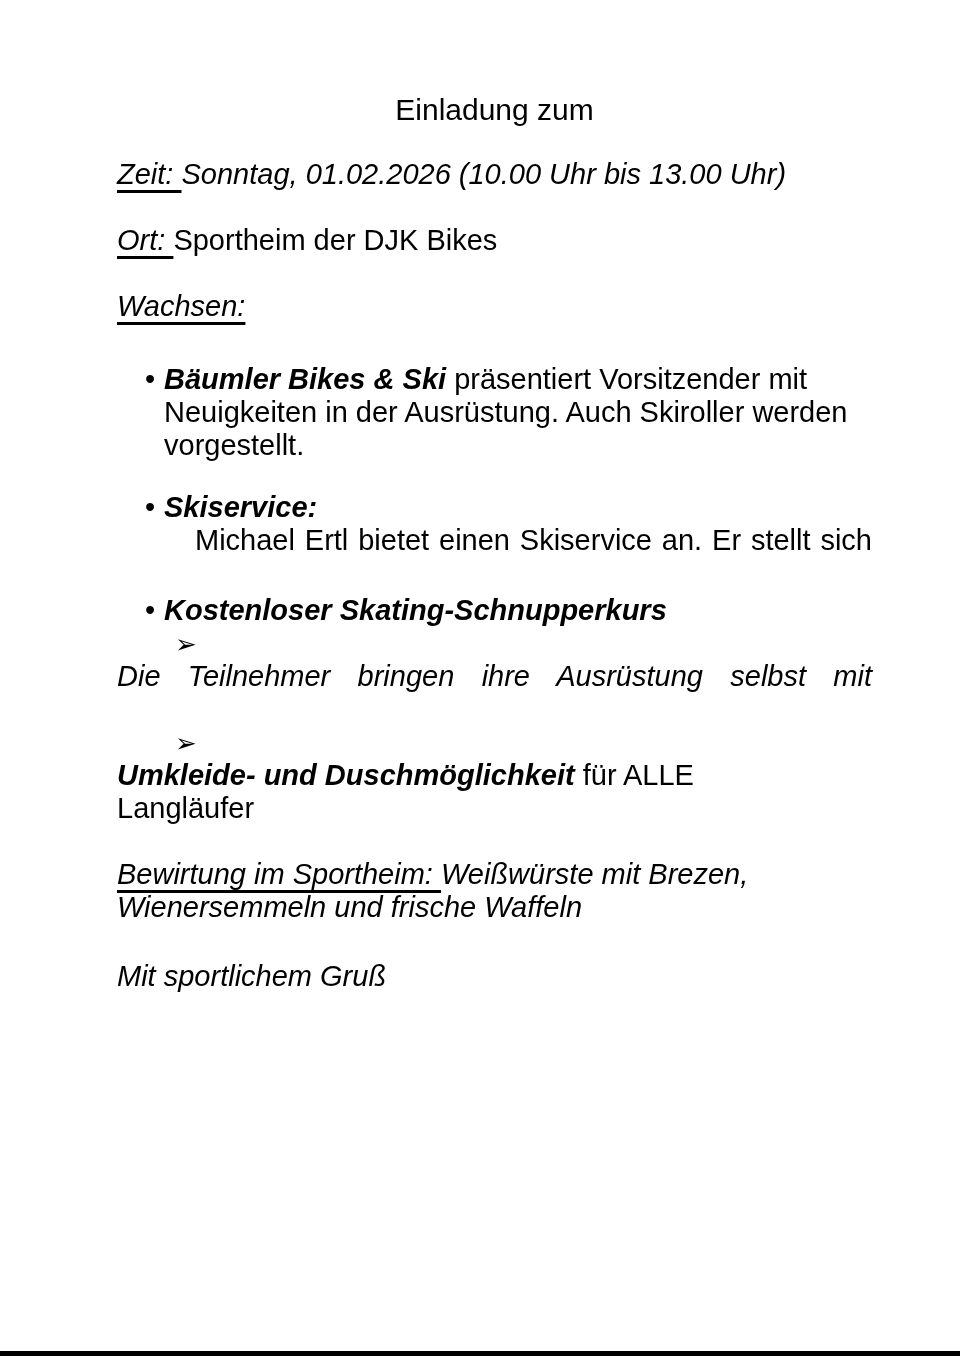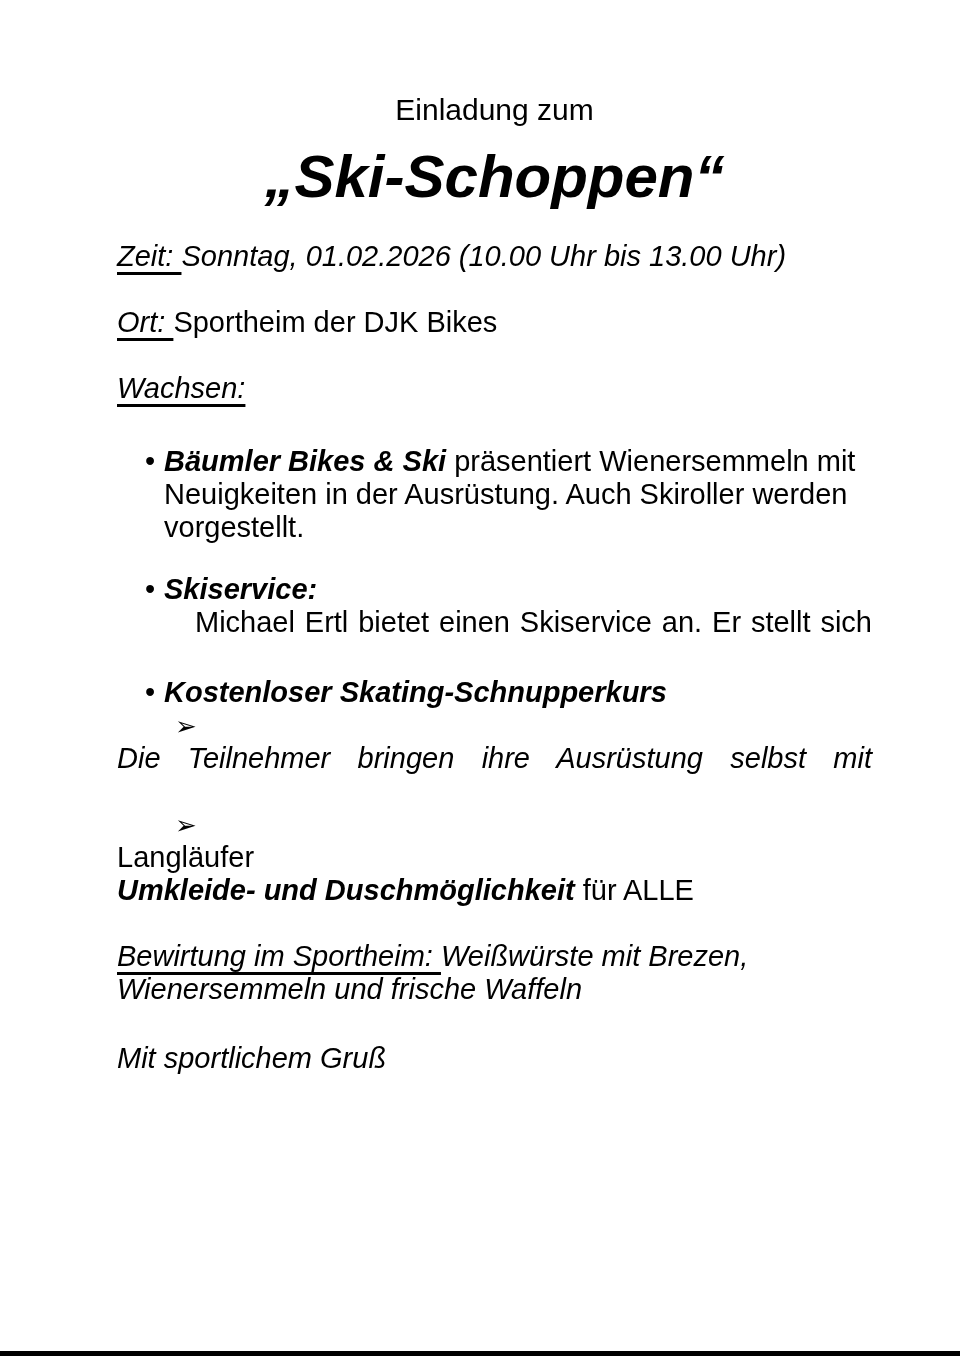--- a/index.html
+++ b/index.html
@@ -86,53 +86,52 @@
   }
 </style>
 </head>
 <body>
 
 <div class="page">
   <div class="content">
 
     <div class="doc-header">Einladung zum</div>
 
-    <div class="doc-title">„Ski-Schoppen“</div>
 
     <p class="para mt-zeit"><span class="it ul">Zeit: </span><span class="it">Sonntag, 01.02.2026 (10.00 Uhr bis 13.00 Uhr)</span></p>
 
     <p class="para mt-ort"><span class="it ul">Ort: </span><span>Sportheim der DJK Bikes</span></p>
 
     <p class="para mt-aktionen"><span class="it ul">Wachsen:</span></p>
 
     <div class="para bullet mt-b1">
       <span class="bullet-marker">•</span>
-      <span class="line"><span class="bi">Bäumler Bikes &amp; Ski</span><span> präsentiert Wienersemmeln mit</span></span>
+      <span class="line"><span class="bi">Bäumler Bikes &amp; Ski</span><span> präsentiert Vorsitzender mit</span></span>
       <span class="line">Neuigkeiten in der Ausrüstung. Auch Skiroller werden</span>
       <span class="line">vorgestellt.</span>
     </div>
 
     <div class="para mt-b2">
       <span class="line bullet"><span class="bullet-marker">•</span><span class="bi">Skiservice:</span></span>
       <span class="line just desc-indent">Michael Ertl bietet einen Skiservice an. Er stellt sich</span>
     </div>
 
     <div class="para mt-b3">
       <span class="line bullet"><span class="bullet-marker">•</span><span class="bi">Kostenloser Skating-Schnupperkurs</span></span>
       <span class="subitem">
         <span class="arrow-marker">➢</span>
         <span class="line just it">Die Teilnehmer bringen ihre Ausrüstung selbst mit</span>
       </span>
     </div>
 
     <div class="para mt-sub2">
       <span class="subitem">
         <span class="arrow-marker">➢</span>
+        <span class="line"><span class="bi">Umkleide- und Duschmöglichkeit</span><span> für ALLE</span></span>
         <span class="line">Langläufer</span>
-        <span class="line"><span class="bi">Umkleide- und Duschmöglichkeit</span><span> für ALLE</span></span>
       </span>
     </div>
 
     <div class="para mt-bewirtung">
       <span class="line"><span class="it ul">Bewirtung im Sportheim: </span><span class="it">Weißwürste mit Brezen,</span></span>
       <span class="line it">Wienersemmeln und frische Waffeln</span>
     </div>
 
     <p class="para it mt-closing">Mit sportlichem Gruß</p>
 

